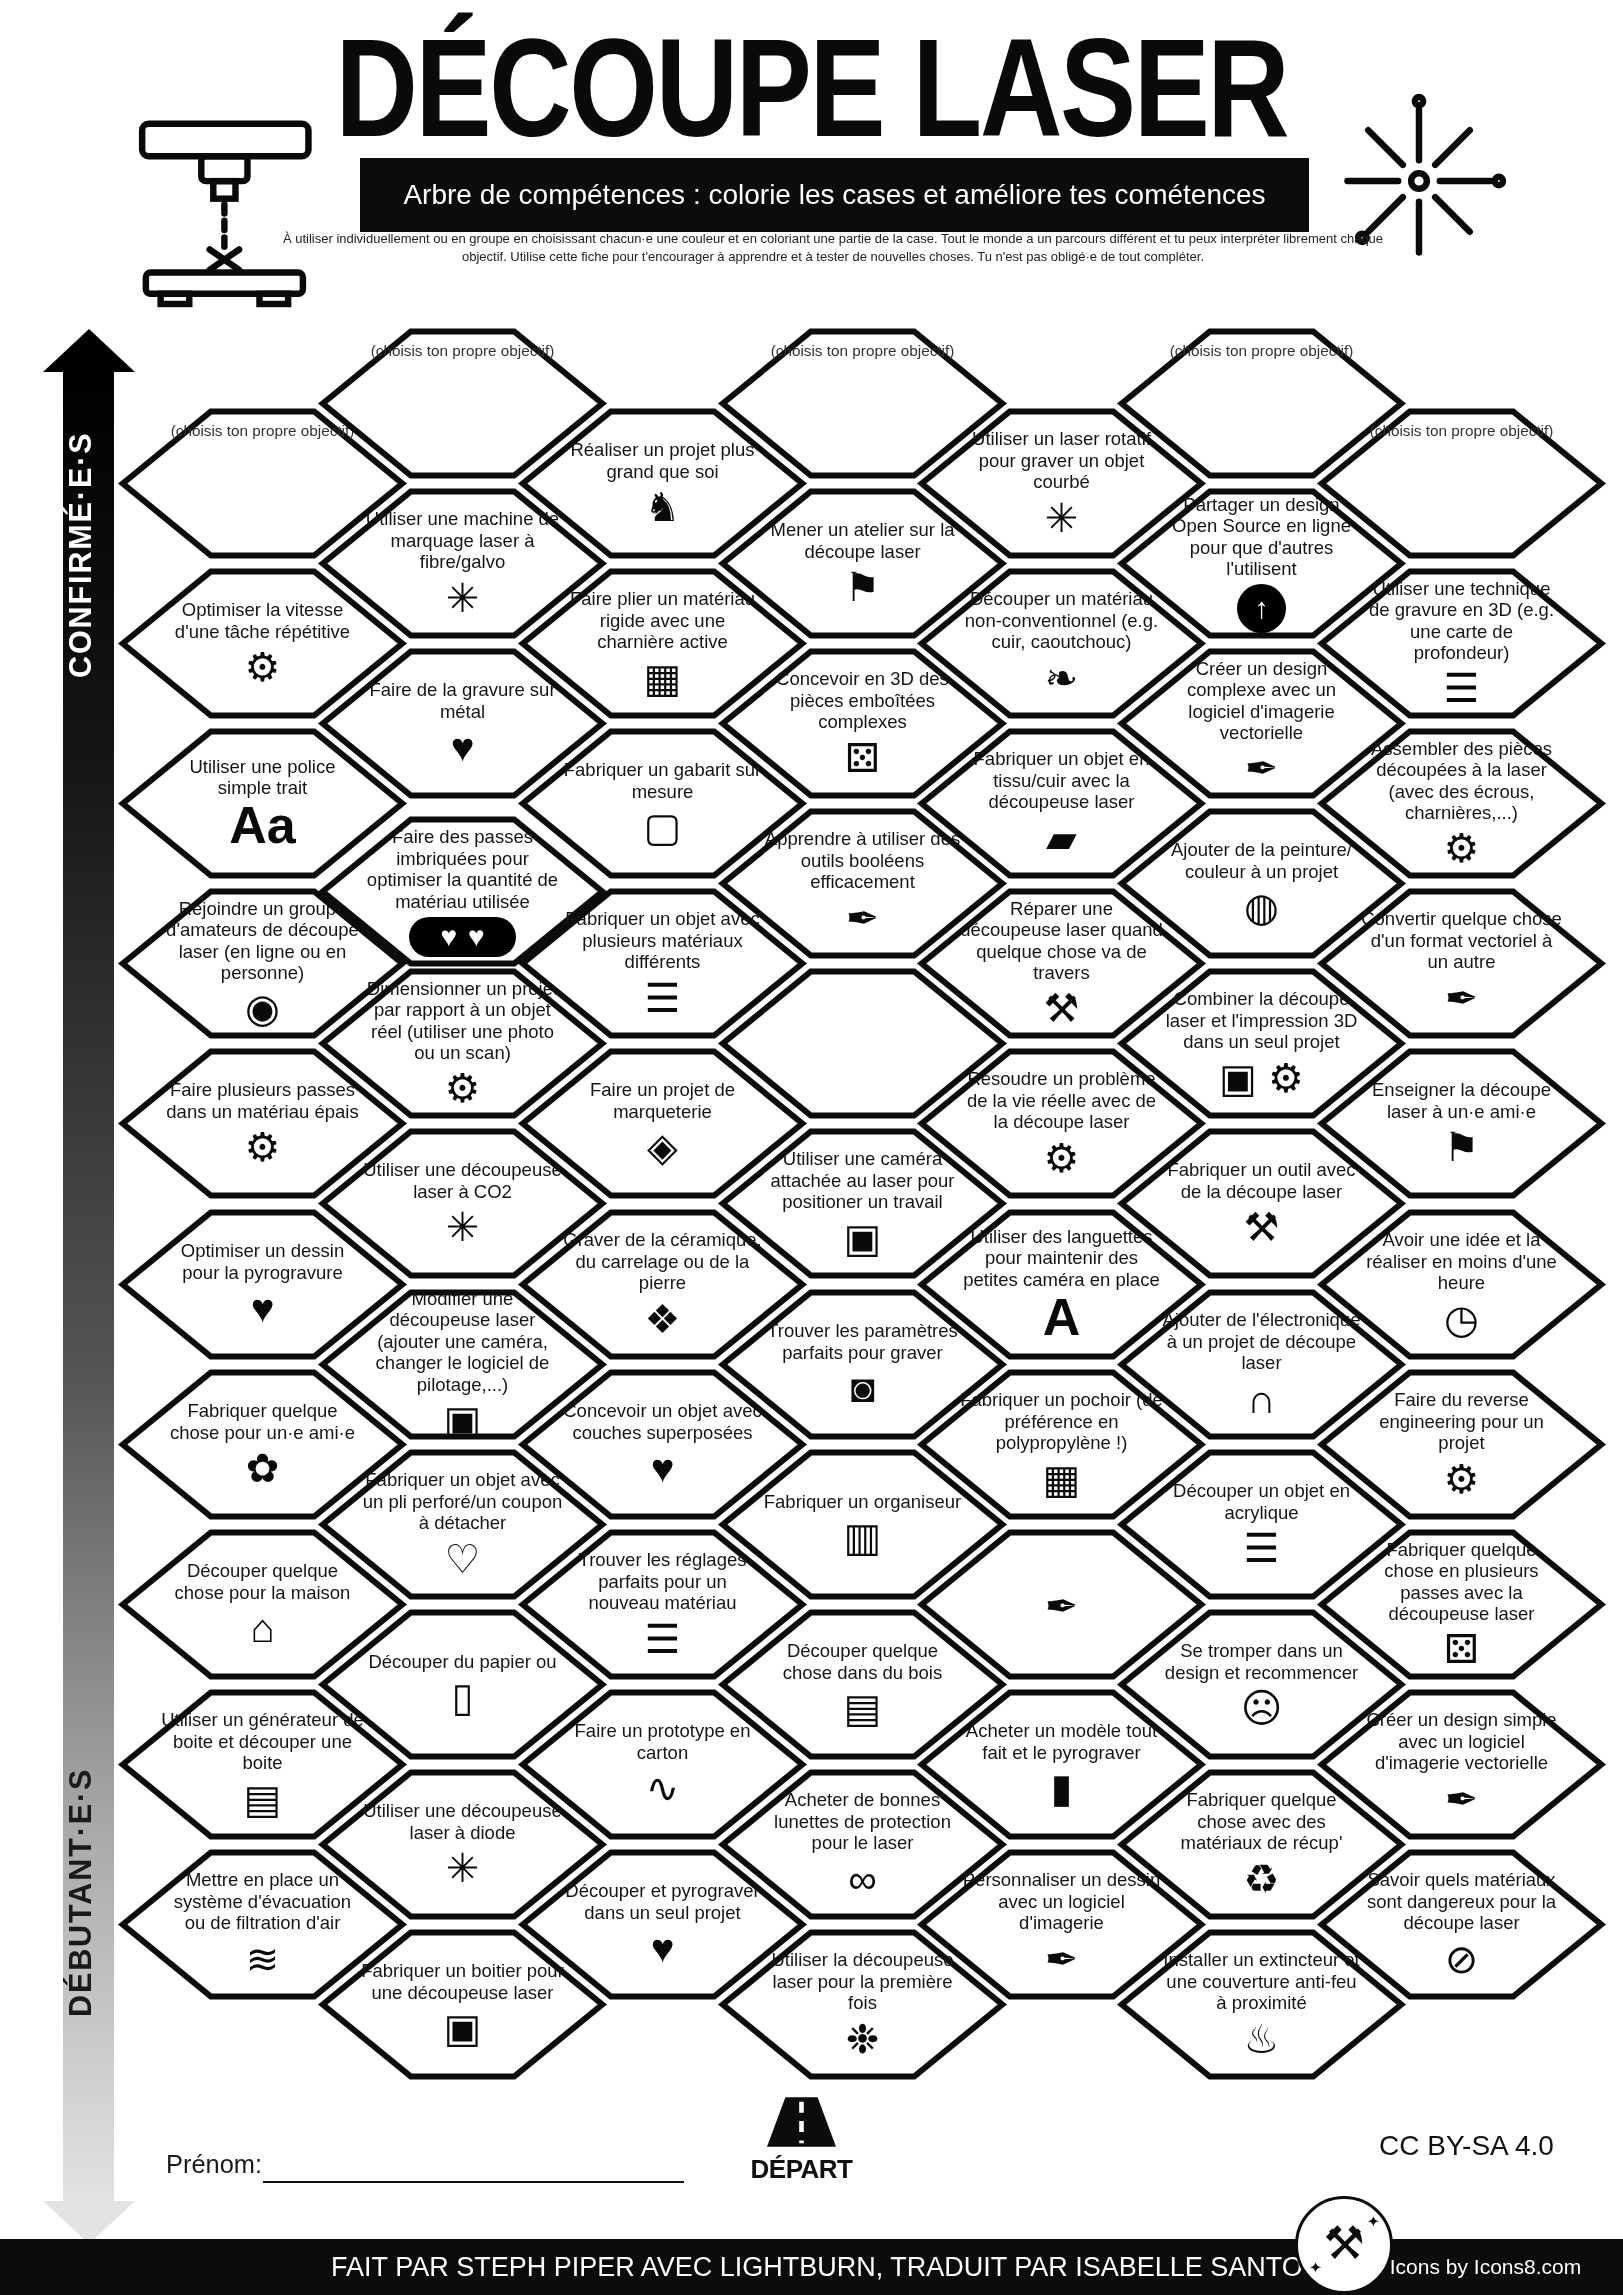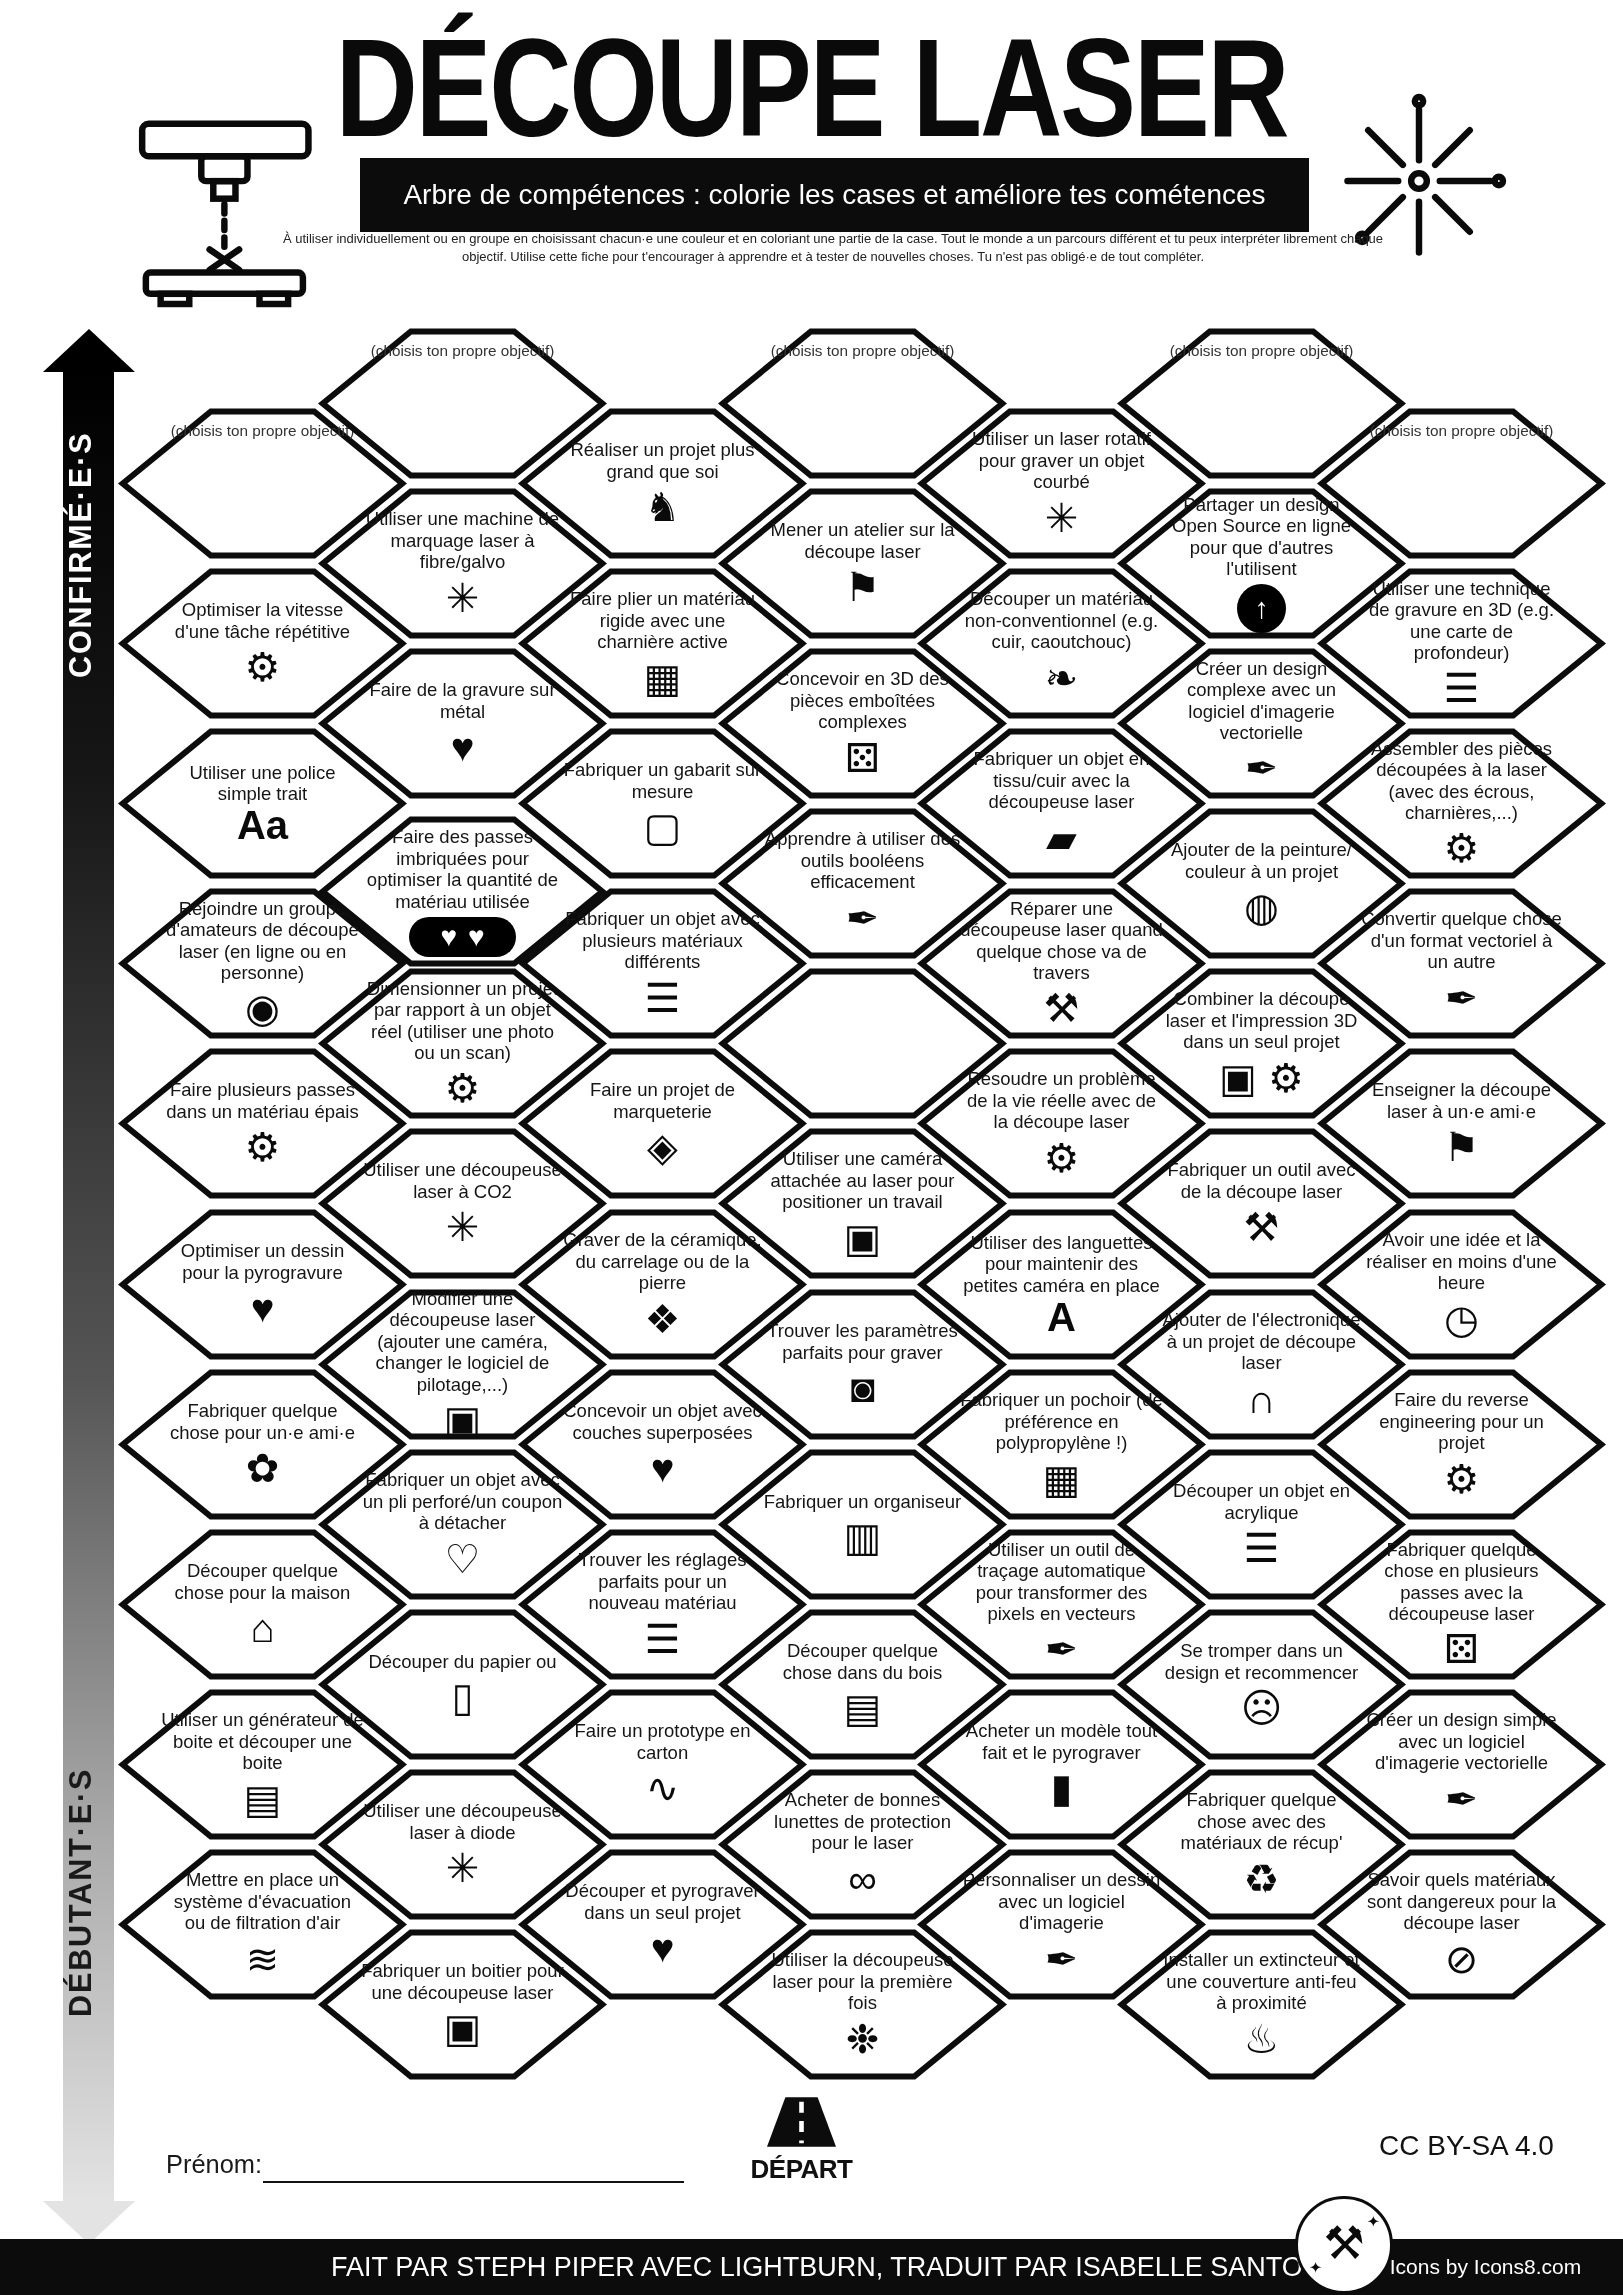--- a/index.html
+++ b/index.html
@@ -38,21 +38,21 @@
   
   .hex{position:absolute;width:291px;height:155px;}
   .hexsvg{position:absolute;left:0;top:0;width:100%;height:100%;}
   .hexsvg polygon{fill:#fff;stroke:#0c0c0c;stroke-width:13;}
   .hc{position:absolute;left:44px;right:44px;top:5.6px;bottom:5.6px;
       display:flex;flex-direction:column;align-items:center;justify-content:center;}
   .ht{font-size:18.5px;line-height:1.16;text-align:center;color:#151515;}
   .goal .hc{justify-content:flex-start;padding-top:10.2px;}
   .goal .ht{font-size:15.3px;color:#333;}
   .hi{font-size:40px;line-height:1.05;margin-top:3.7px;color:#0a0a0a;}
-  .hi.big{font-size:40px;font-weight:bold;line-height:1;margin-top:0.9px;}
+  .hi.big{font-size:52px;font-weight:bold;line-height:1;margin-top:0.9px;}
   .hi.circle{background:#000;color:#fff;width:49px;height:49px;border-radius:50%;
       font-size:29px;line-height:49px;text-align:center;margin-top:4.6px;}
   .hi.pill{background:#000;color:#fff;border-radius:32px;padding:1.9px 20.4px;
       font-size:28px;line-height:1.3;margin-top:4.6px;letter-spacing:11px;text-indent:11px;}
 
   
   #depart{position:absolute;left:746px;top:2095px;width:111px;text-align:center;}
   #depart-label{font-size:26px;font-weight:bold;letter-spacing:-0.5px;margin-top:2.8px;}
 
   
@@ -550,21 +550,20 @@
         <div class="hc">
           <div class="ht">Fabriquer un pochoir (de préférence en polypropylène !)</div>
           <div class="hi">▦</div>
         </div>
       </div>
       <div class="hex" style="left: 916px; top: 1527px;">
         <svg class="hexsvg" viewBox="0 0 630 336">
           <polygon points="12,168 203,12 427,12 618,168 427,324 203,324"></polygon>
         </svg>
         <div class="hc">
-          <div class="ht">Utiliser un outil de traçage automatique pour transformer des pixels en vecteurs</div>
           <div class="hi">✒</div>
         </div>
       </div>
       <div class="hex" style="left: 916px; top: 1687px;">
         <svg class="hexsvg" viewBox="0 0 630 336">
           <polygon points="12,168 203,12 427,12 618,168 427,324 203,324"></polygon>
         </svg>
         <div class="hc">
           <div class="ht">Acheter un modèle tout fait et le pyrograver</div>
           <div class="hi">▮</div>

